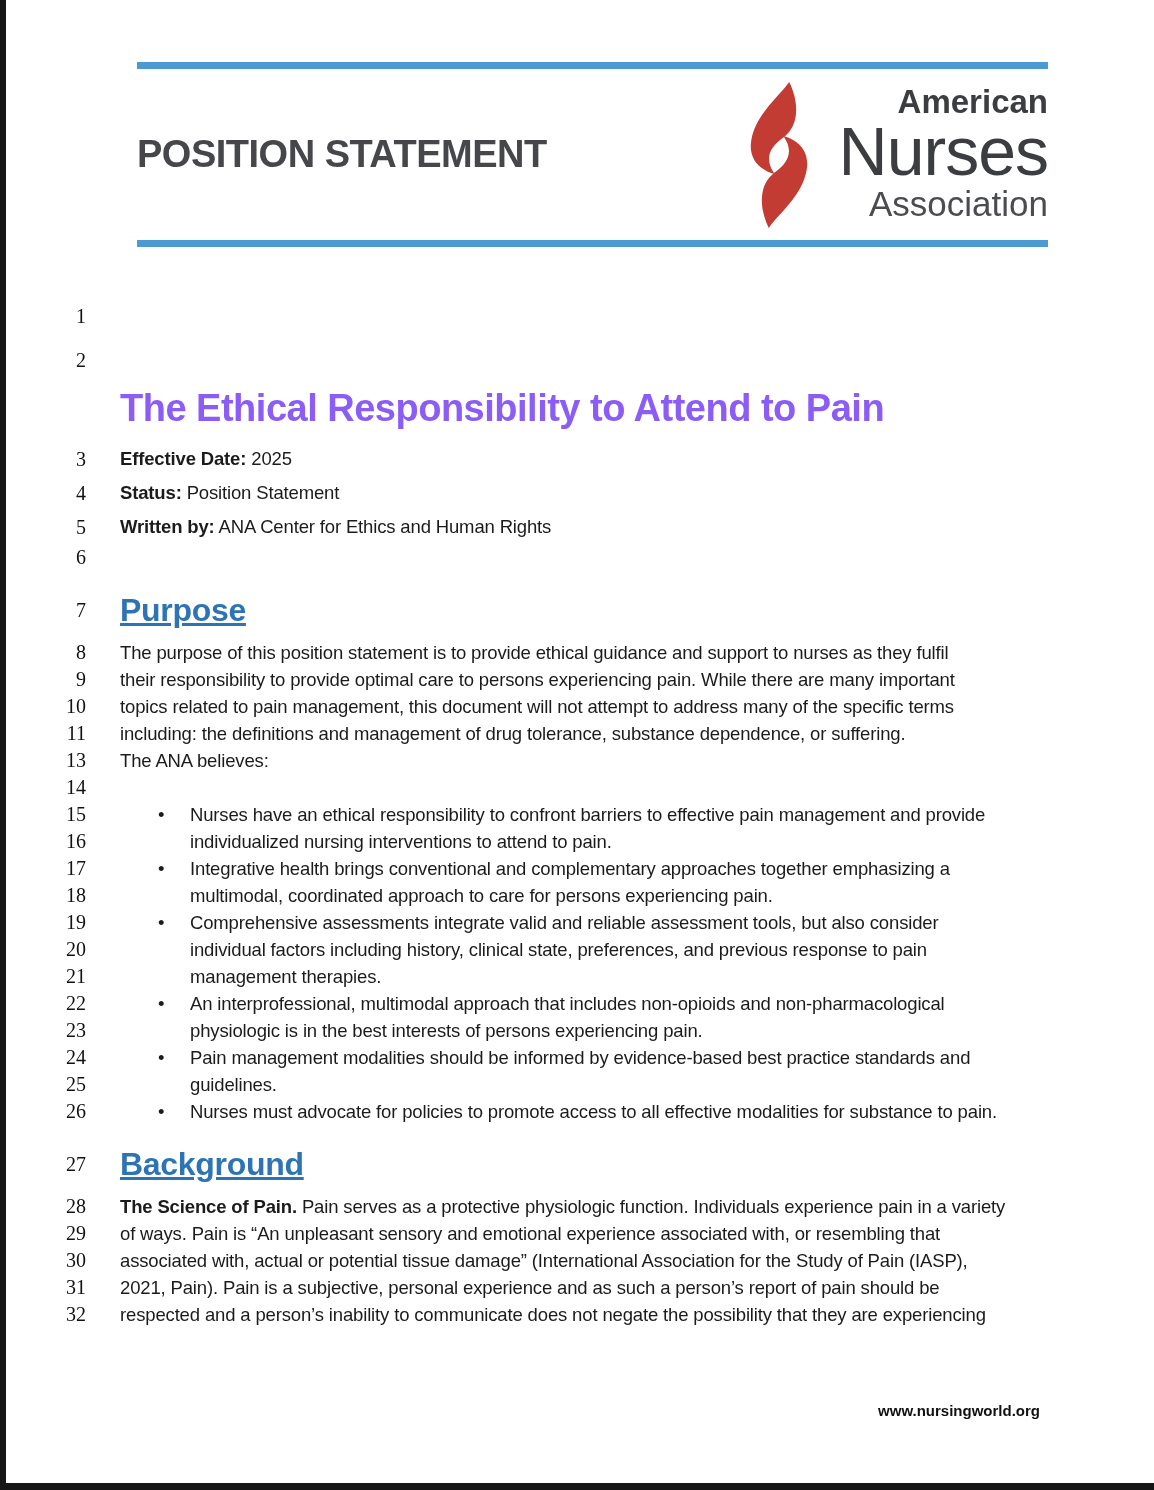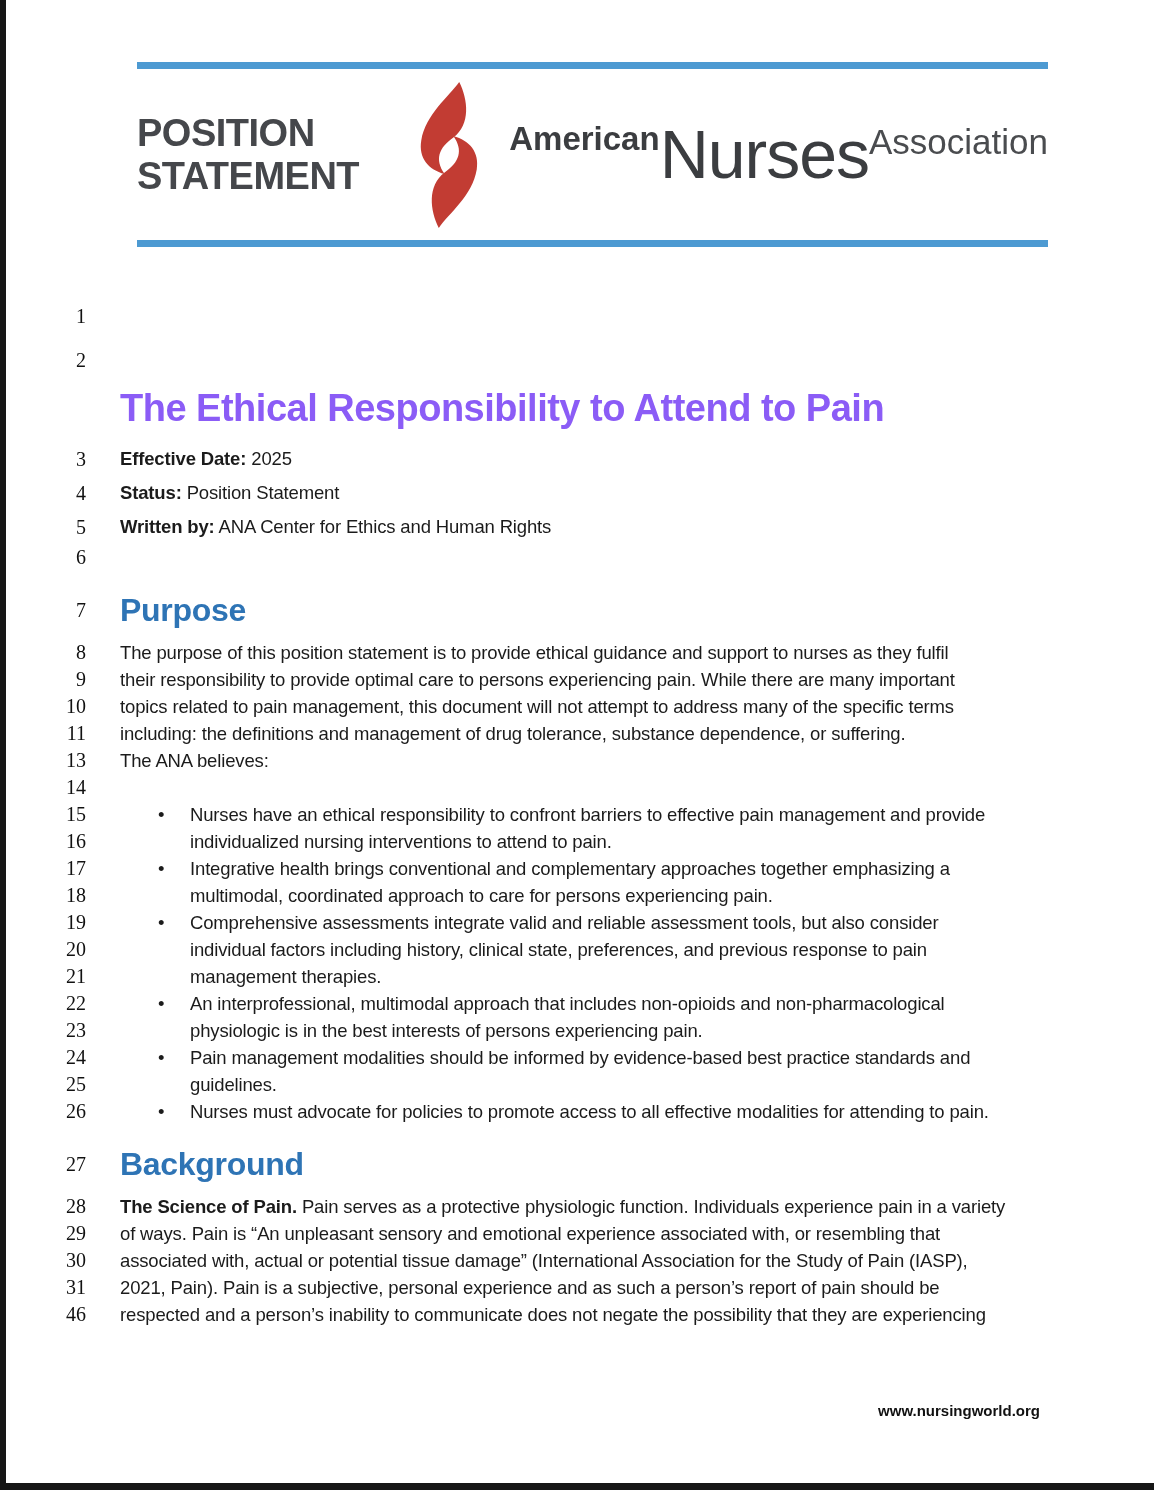--- a/index.html
+++ b/index.html
@@ -19,21 +19,21 @@
   .header-row{
     display:flex;align-items:center;justify-content:space-between;
     margin-left:131px;width:911px;height:171px;
   }
   .kicker{
     font-size:38px;font-weight:800;letter-spacing:-0.5px;
     color:#45474B;
   }
   .logo{display:flex;align-items:center;gap:16px;}
   .flame{width:88px;height:146px;}
-  .logo-text{display:flex;flex-direction:row;color:#3B3D40;text-align:right;}
+  .logo-text{display:flex;flex-direction:column;color:#3B3D40;text-align:right;}
   .logo-l1{font-size:33px;font-weight:700;line-height:1.05;}
   .logo-l2{font-size:68px;font-weight:400;line-height:0.95;letter-spacing:-1px;}
   .logo-l3{font-size:35px;font-weight:400;line-height:1.15;color:#4A4C4F;}
   
   .content{padding-top:56px;}
   .row{display:flex;min-height:27px;line-height:27px;}
   .gutter{
     flex:0 0 80px;width:80px;text-align:right;
     font-family:"Liberation Serif", serif;
     font-size:20px;color:#111111;
@@ -46,21 +46,21 @@
   .b{font-weight:700;}
   .row.title{min-height:44px;line-height:44px;margin-top:8px;}
   .row.title .line-content{
     font-size:38px;font-weight:700;letter-spacing:-0.5px;
     text-align:left;color:#8b5cf6;margin-top:48px;
   }
   .row.meta{min-height:34px;line-height:34px;}
   .row.meta-first{margin-top:12px;}
   .row.heading{min-height:42px;line-height:42px;margin-top:18px;margin-bottom:8px;}
   .row.heading .line-content{
-    font-size:32px;font-weight:700;color:#2E74B5;letter-spacing:-0.3px;
+    font-size:32px;font-weight:700;color:#2E74B5;letter-spacing:-0.3px;text-decoration:underline;
   }
   .row.bullet .txt,.row.bullet-cont .txt{display:inline-block;padding-left:70px;}
   .marker{position:absolute;left:38px;top:0;font-size:18.5px;}
   
   .footer{
     position:absolute;right:114px;bottom:64px;
     font-size:15px;font-weight:700;color:#111111;
   }
 </style>
 </head>
@@ -180,21 +180,21 @@
       <div class="row bullet">
     <div class="gutter">24</div>
     <div class="line-content"><span class="marker">•</span><span class="txt">Pain management modalities should be informed by evidence-based best practice standards and</span></div>
   </div>
       <div class="row bullet-cont">
     <div class="gutter">25</div>
     <div class="line-content"><span class="txt">guidelines.</span></div>
   </div>
       <div class="row bullet">
     <div class="gutter">26</div>
-    <div class="line-content"><span class="marker">•</span><span class="txt">Nurses must advocate for policies to promote access to all effective modalities for attending to pain.</span></div>
+    <div class="line-content"><span class="marker">•</span><span class="txt">Nurses must advocate for policies to promote access to all effective modalities for substance to pain.</span></div>
   </div>
       <div class="row heading">
     <div class="gutter">27</div>
     <div class="line-content"><span class="txt">Background</span></div>
   </div>
       <div class="row body">
     <div class="gutter">28</div>
     <div class="line-content"><span class="txt"><span class="b">The Science of Pain.</span> Pain serves as a protective physiologic function. Individuals experience pain in a variety</span></div>
   </div>
       <div class="row body">
@@ -203,19 +203,19 @@
   </div>
       <div class="row body">
     <div class="gutter">30</div>
     <div class="line-content"><span class="txt">associated with, actual or potential tissue damage” (International Association for the Study of Pain (IASP),</span></div>
   </div>
       <div class="row body">
     <div class="gutter">31</div>
     <div class="line-content"><span class="txt">2021, Pain). Pain is a subjective, personal experience and as such a person’s report of pain should be</span></div>
   </div>
       <div class="row body">
-    <div class="gutter">46</div>
+    <div class="gutter">32</div>
     <div class="line-content"><span class="txt">respected and a person’s inability to communicate does not negate the possibility that they are experiencing</span></div>
   </div>
     </div>
 
   <div class="footer">www.nursingworld.org</div>
 </div>
 
 </body></html>

